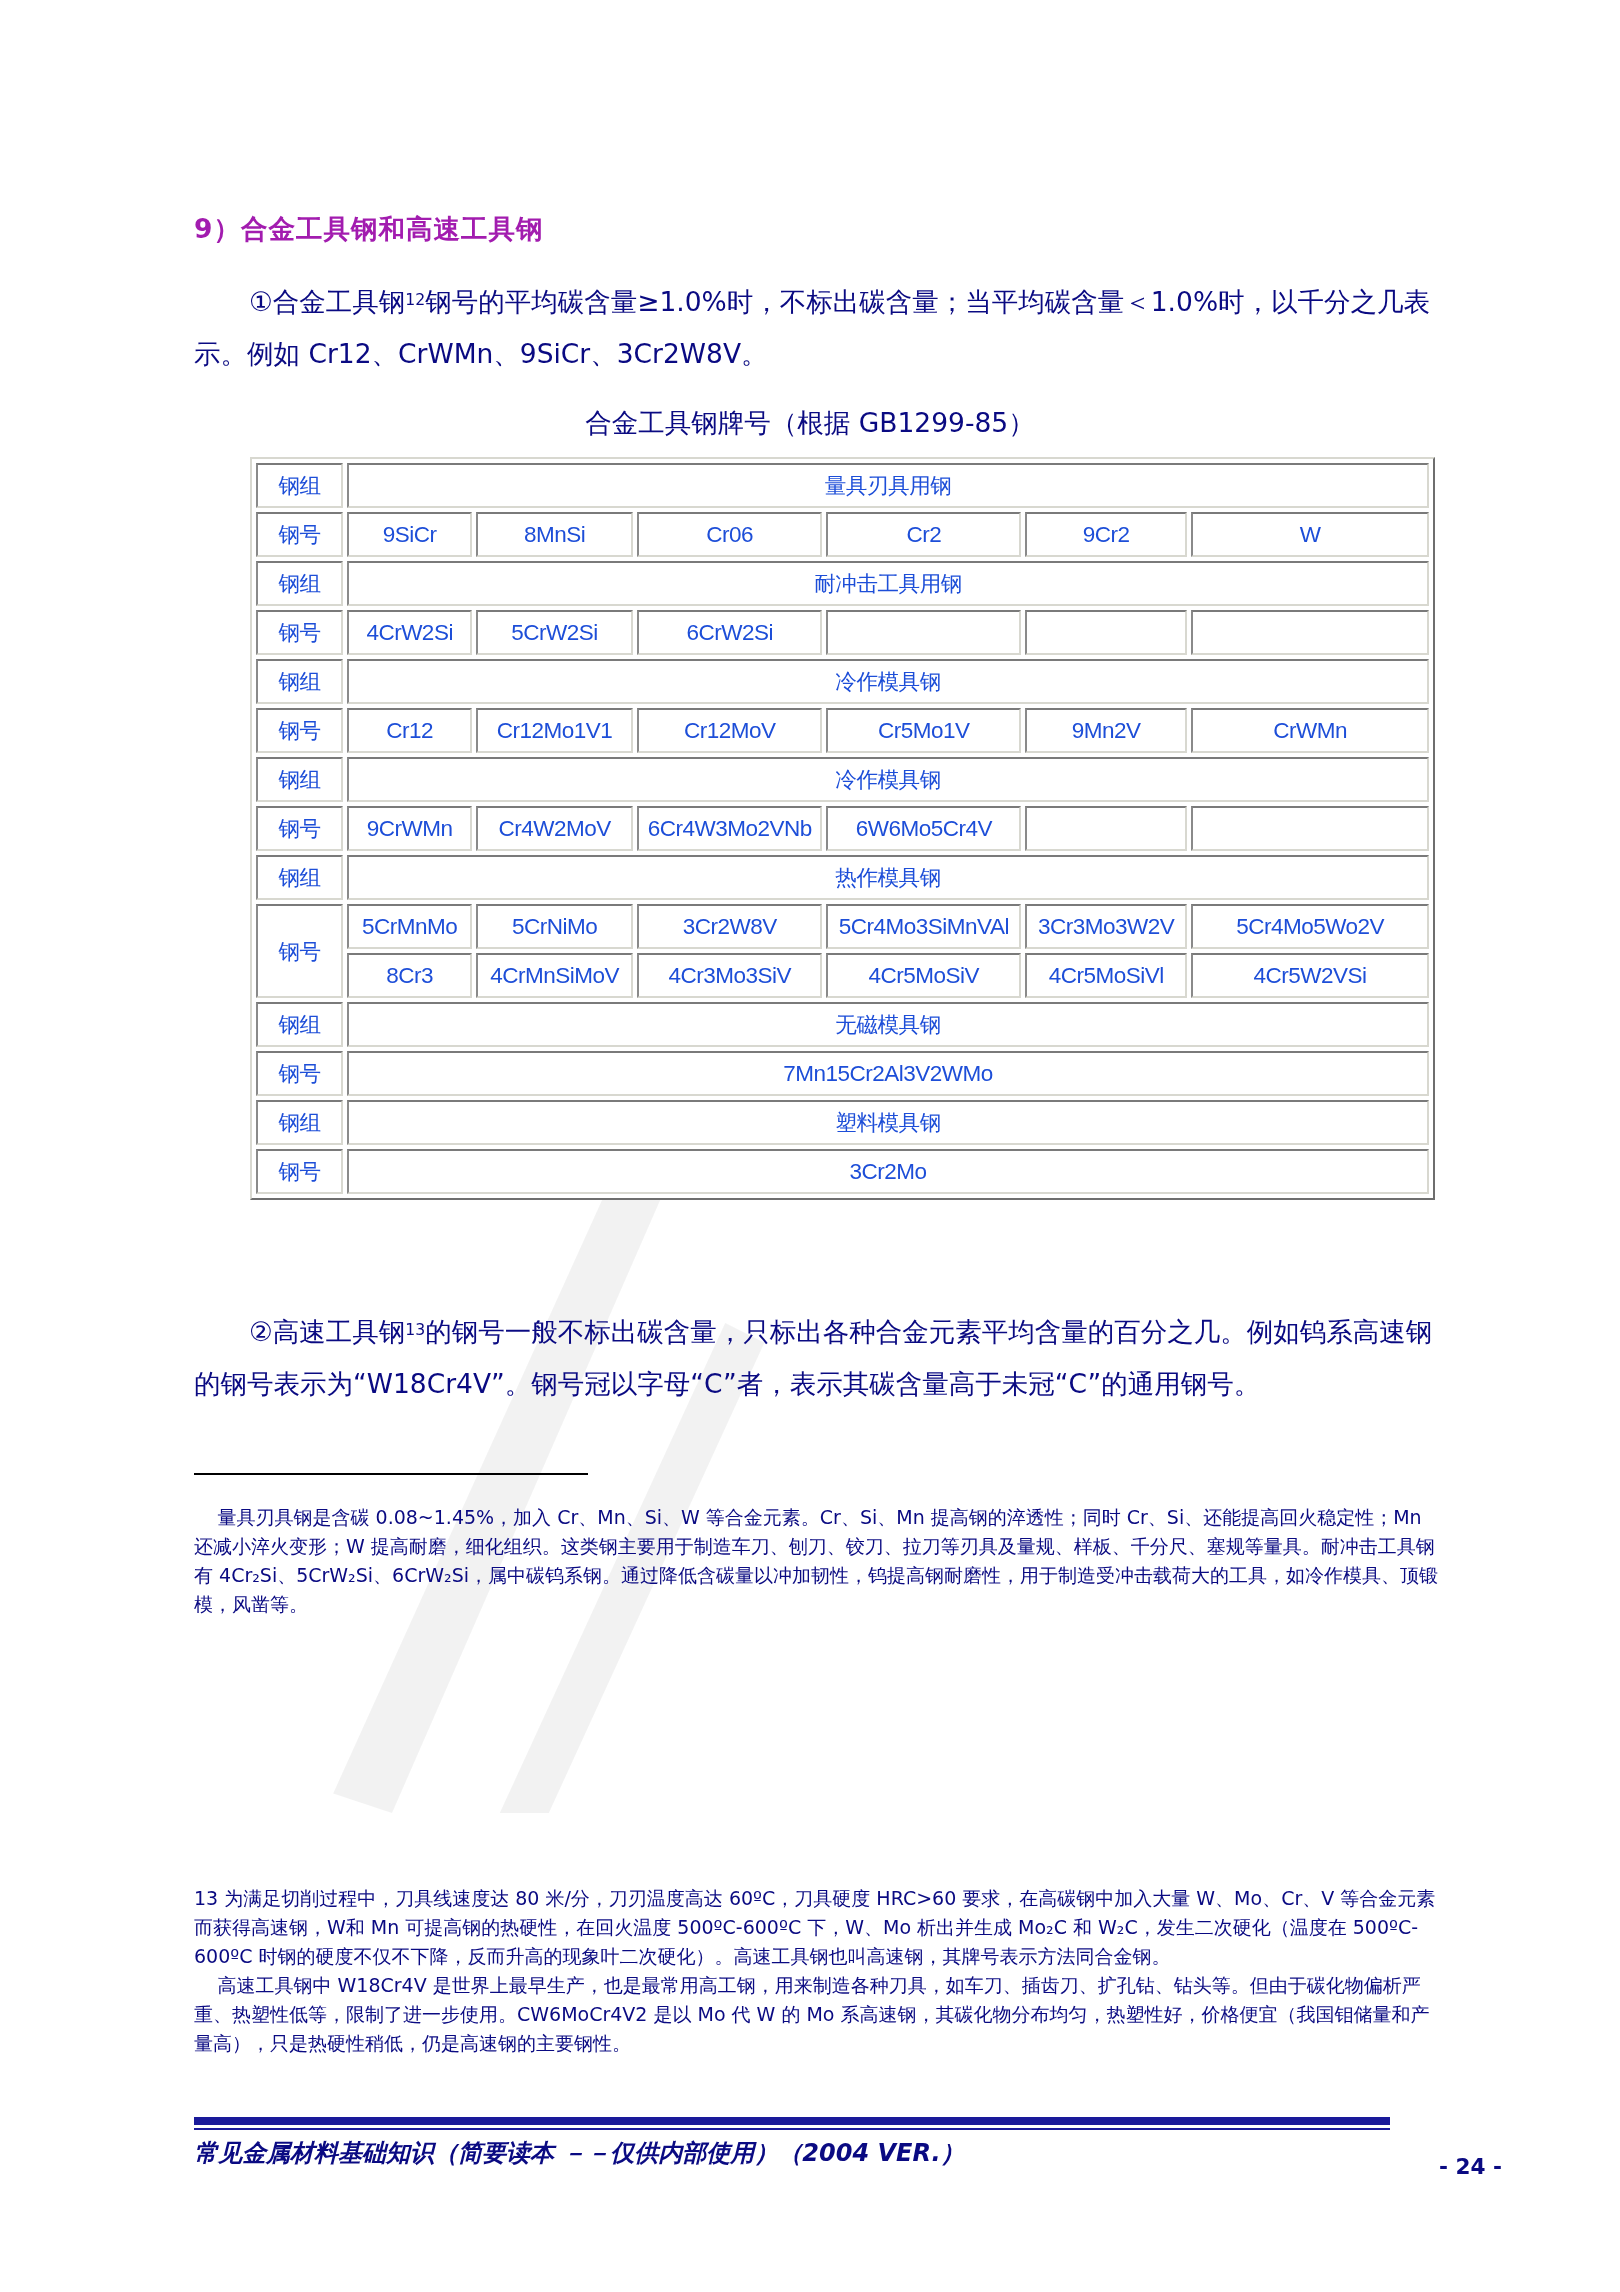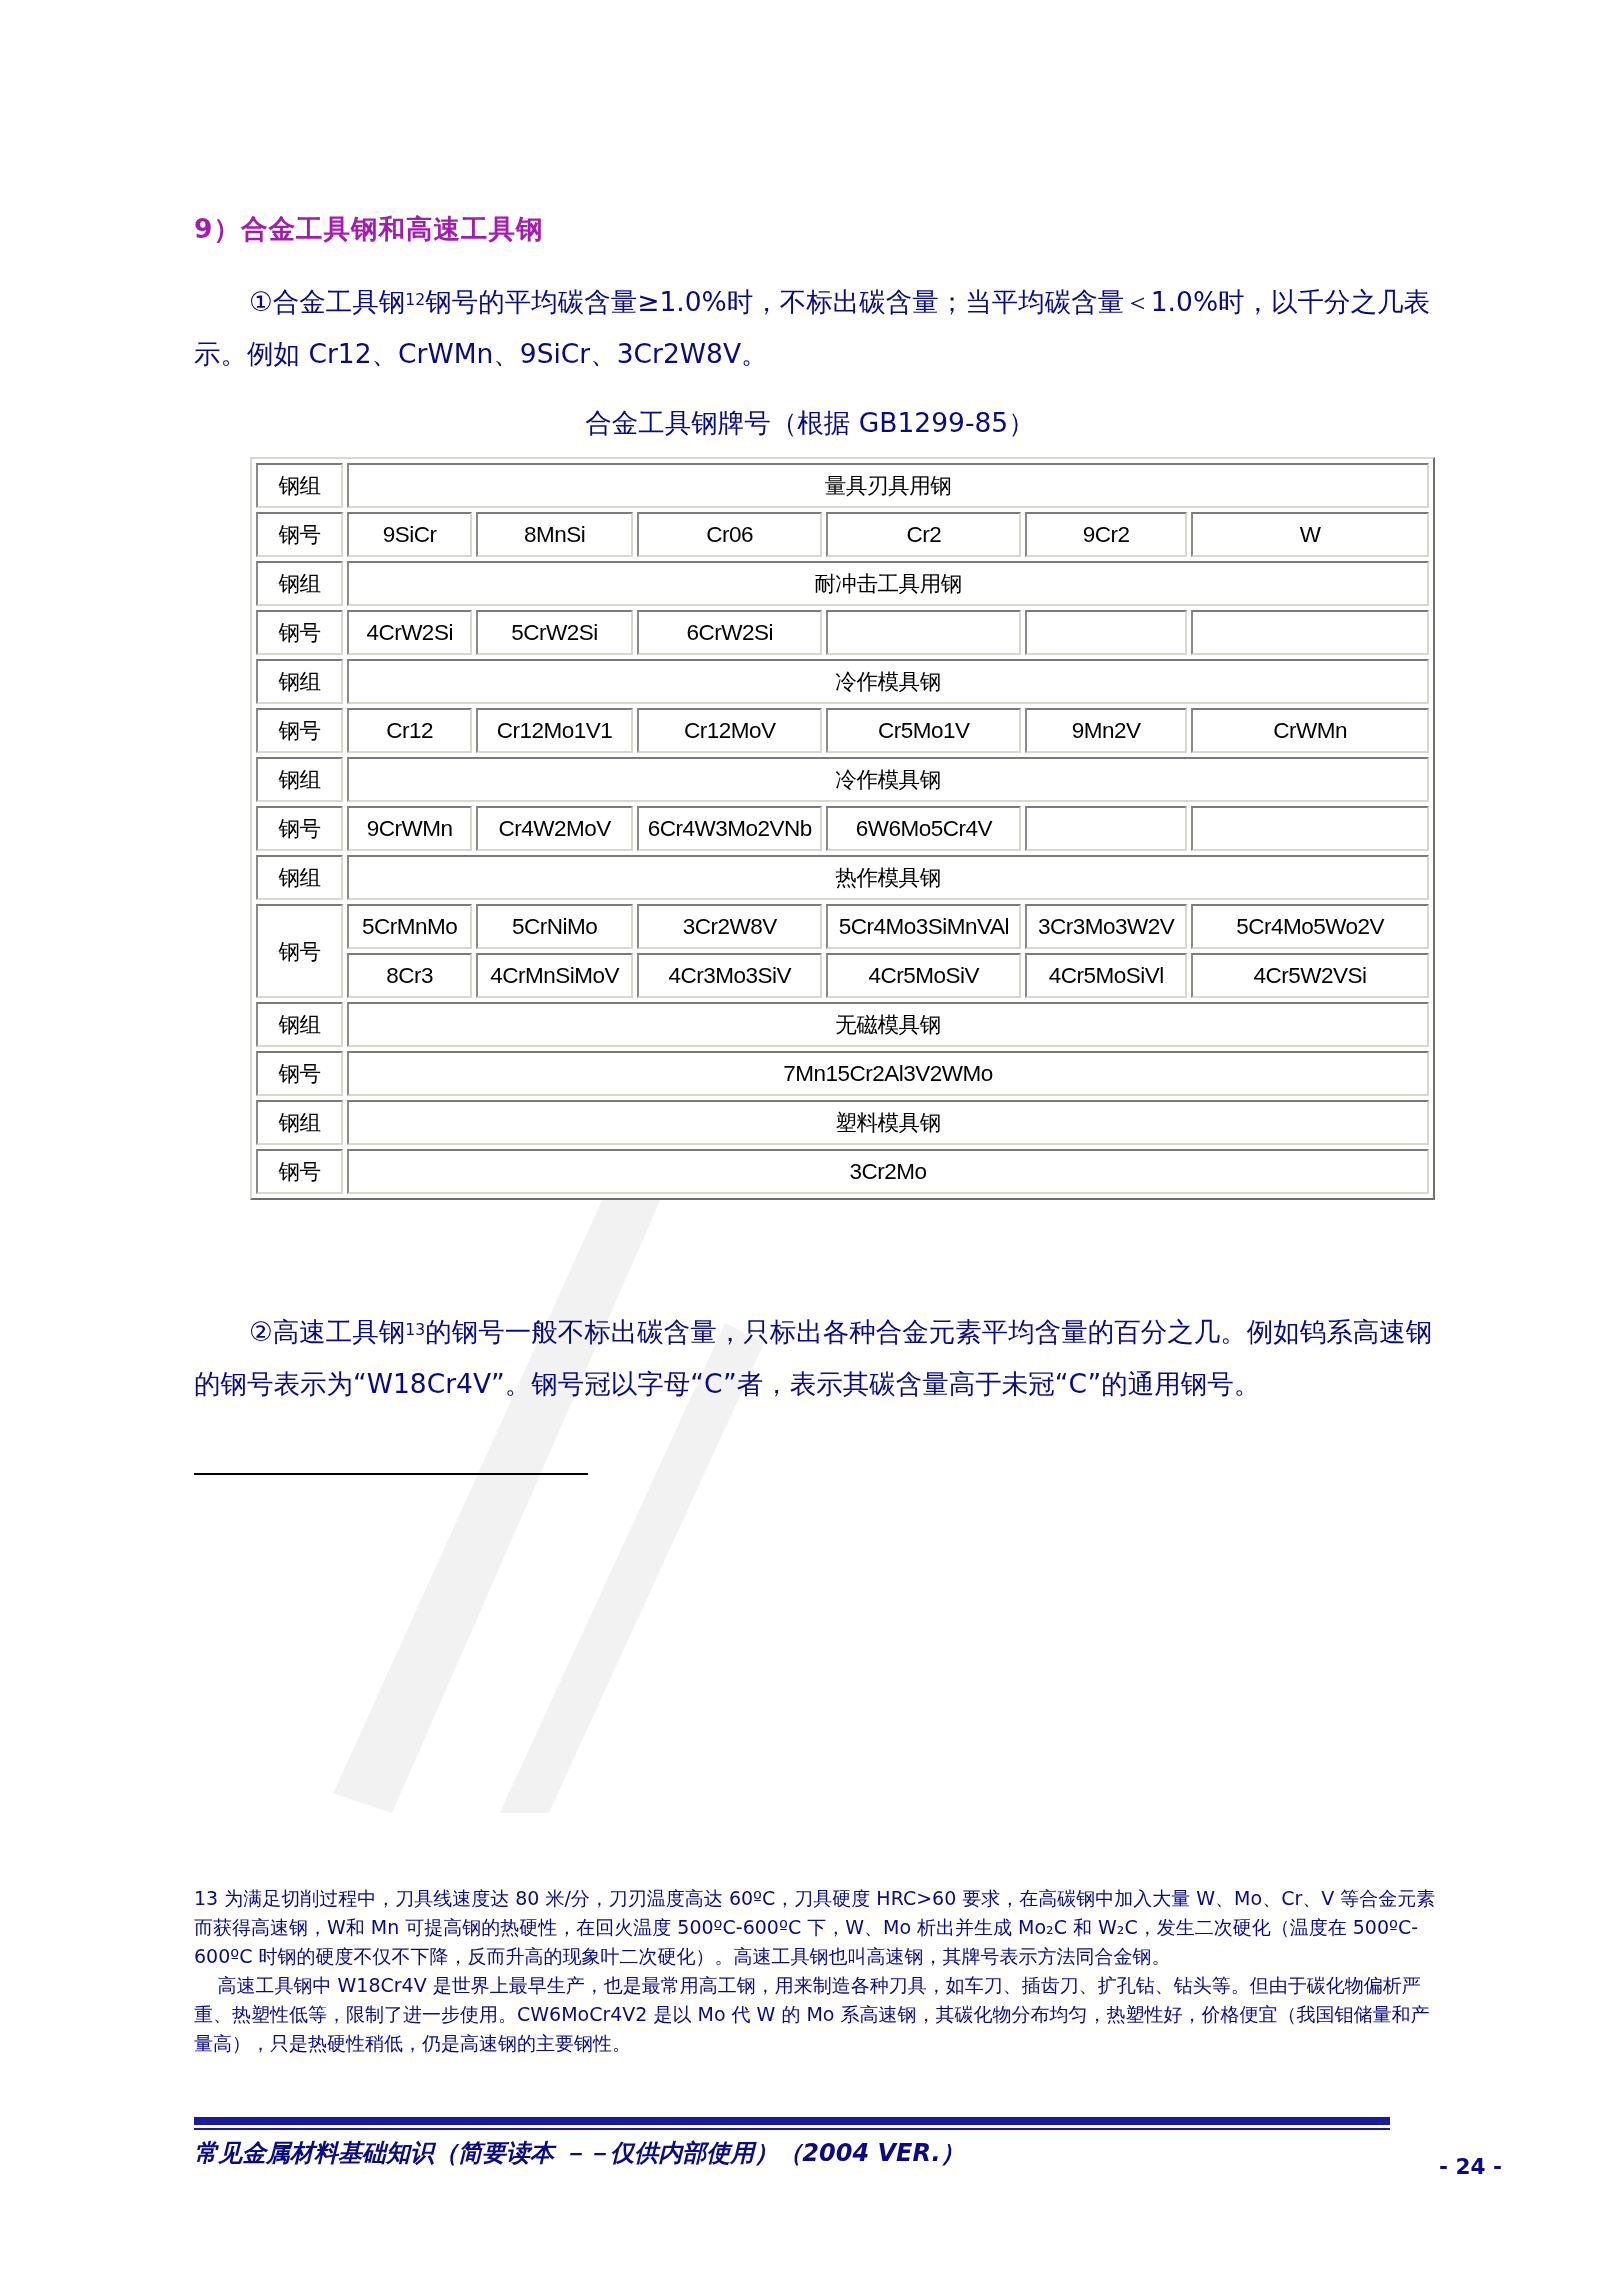--- a/index.html
+++ b/index.html
@@ -10,21 +10,21 @@
   .para { position:absolute; left:194px; width:1245px; font-size:26.5px; line-height:52px; color:#0a0a82; text-indent:55px; }
   .para sup { font-size:15.7px; vertical-align:top; line-height:1; position:relative; top:16px;text-align:right; }
   .p1 { top:276px; }
   .p2 { top:1306px; }
   .caption { position:absolute; left:0; width:1620px; top:405px; text-align:center; font-size:26.5px; color:#0a0a82; }
   .tbl { position:absolute; left:250px; top:457px; width:1185px; border:2px solid #808080;
          border-top-color:#d8d8d0; border-left-color:#d8d8d0; border-right-color:#6e6e6e; border-bottom-color:#6e6e6e;
          border-collapse:separate; border-spacing:4.9px; background:#fff; }
   .tbl td { border:2px solid #c8c8c0; border-top:2.9px solid #7a7a7a; border-left:2px solid #8a8a8a;
             border-right:2px solid #d8d8d0; border-bottom:2px solid #d8d8d0;
-            height:41px; padding:0 6px; text-align:center; font-size:22.5px; color:#000000;
+            height:41px; padding:0 6px; text-align:center; font-size:22.5px; color:#1d4ed8;
             font-family:"Liberation Sans", sans-serif; white-space:nowrap; letter-spacing:-0.5px; }
   .tbl td.lab { width:69px; font-family:"DejaVu Sans", sans-serif; font-size:21.6px; text-align:center; }
   .tbl td.grp { font-family:"DejaVu Sans", sans-serif; font-size:21.6px; }
   .sep { position:absolute; left:194px; top:1473px; width:394px; height:2px; background:#000; }
   .fn { position:absolute; left:194px; width:1247px; font-size:19px; line-height:29px; color:#0a0a82; }
   .fn .ind { text-indent:23.5px; }
   .fn1 { top:1503px; }
   .fn2 { top:1884px; }
   .rule1 { position:absolute; left:194px; top:2117px; width:1196px; height:7.8px; background:#1a1a9a; }
   .rule2 { position:absolute; left:194px; top:2128px; width:1196px; height:2px; background:#1a1a9a; }
@@ -137,20 +137,21 @@
         <td colspan="6">3Cr2Mo</td>
       </tr>
     </tbody>
 </table>
 
 <div class="para p2"><span>②高速工具钢</span><sup>13</sup><span>的钢号一般不标出碳含量，只标出各种合金元素平均含量的百分之几。例如钨系高速钢的钢号表示为“W18Cr4V”。钢号冠以字母“C”者，表示其碳含量高于未冠“C”的通用钢号。</span></div>
 
 <div class="sep"></div>
 
 <div class="fn fn1">
+  <div class="ind">量具刃具钢是含碳 0.08~1.45%，加入 Cr、Mn、Si、W 等合金元素。Cr、Si、Mn 提高钢的淬透性；同时 Cr、Si、还能提高回火稳定性；Mn 还减小淬火变形；W 提高耐磨，细化组织。这类钢主要用于制造车刀、刨刀、铰刀、拉刀等刃具及量规、样板、千分尺、塞规等量具。耐冲击工具钢有 4Cr₂Si、5CrW₂Si、6CrW₂Si，属中碳钨系钢。通过降低含碳量以冲加韧性，钨提高钢耐磨性，用于制造受冲击载荷大的工具，如冷作模具、顶锻模，风凿等。</div>
 </div>
 
 <div class="fn fn2">
   <div>13 为满足切削过程中，刀具线速度达 80 米/分，刀刃温度高达 60ºC，刀具硬度 HRC&gt;60 要求，在高碳钢中加入大量 W、Mo、Cr、V 等合金元素而获得高速钢，W和 Mn 可提高钢的热硬性，在回火温度 500ºC-600ºC 下，W、Mo 析出并生成 Mo₂C 和 W₂C，发生二次硬化（温度在 500ºC-600ºC 时钢的硬度不仅不下降，反而升高的现象叶二次硬化）。高速工具钢也叫高速钢，其牌号表示方法同合金钢。</div>
   <div class="ind">高速工具钢中 W18Cr4V 是世界上最早生产，也是最常用高工钢，用来制造各种刀具，如车刀、插齿刀、扩孔钻、钻头等。但由于碳化物偏析严重、热塑性低等，限制了进一步使用。CW6MoCr4V2 是以 Mo 代 W 的 Mo 系高速钢，其碳化物分布均匀，热塑性好，价格便宜（我国钼储量和产量高），只是热硬性稍低，仍是高速钢的主要钢性。</div>
 </div>
 
 <div class="rule1"></div>
 <div class="rule2"></div>
 <div class="footer-title">常见金属材料基础知识（简要读本 －－仅供内部使用）（2004 VER.）</div>

